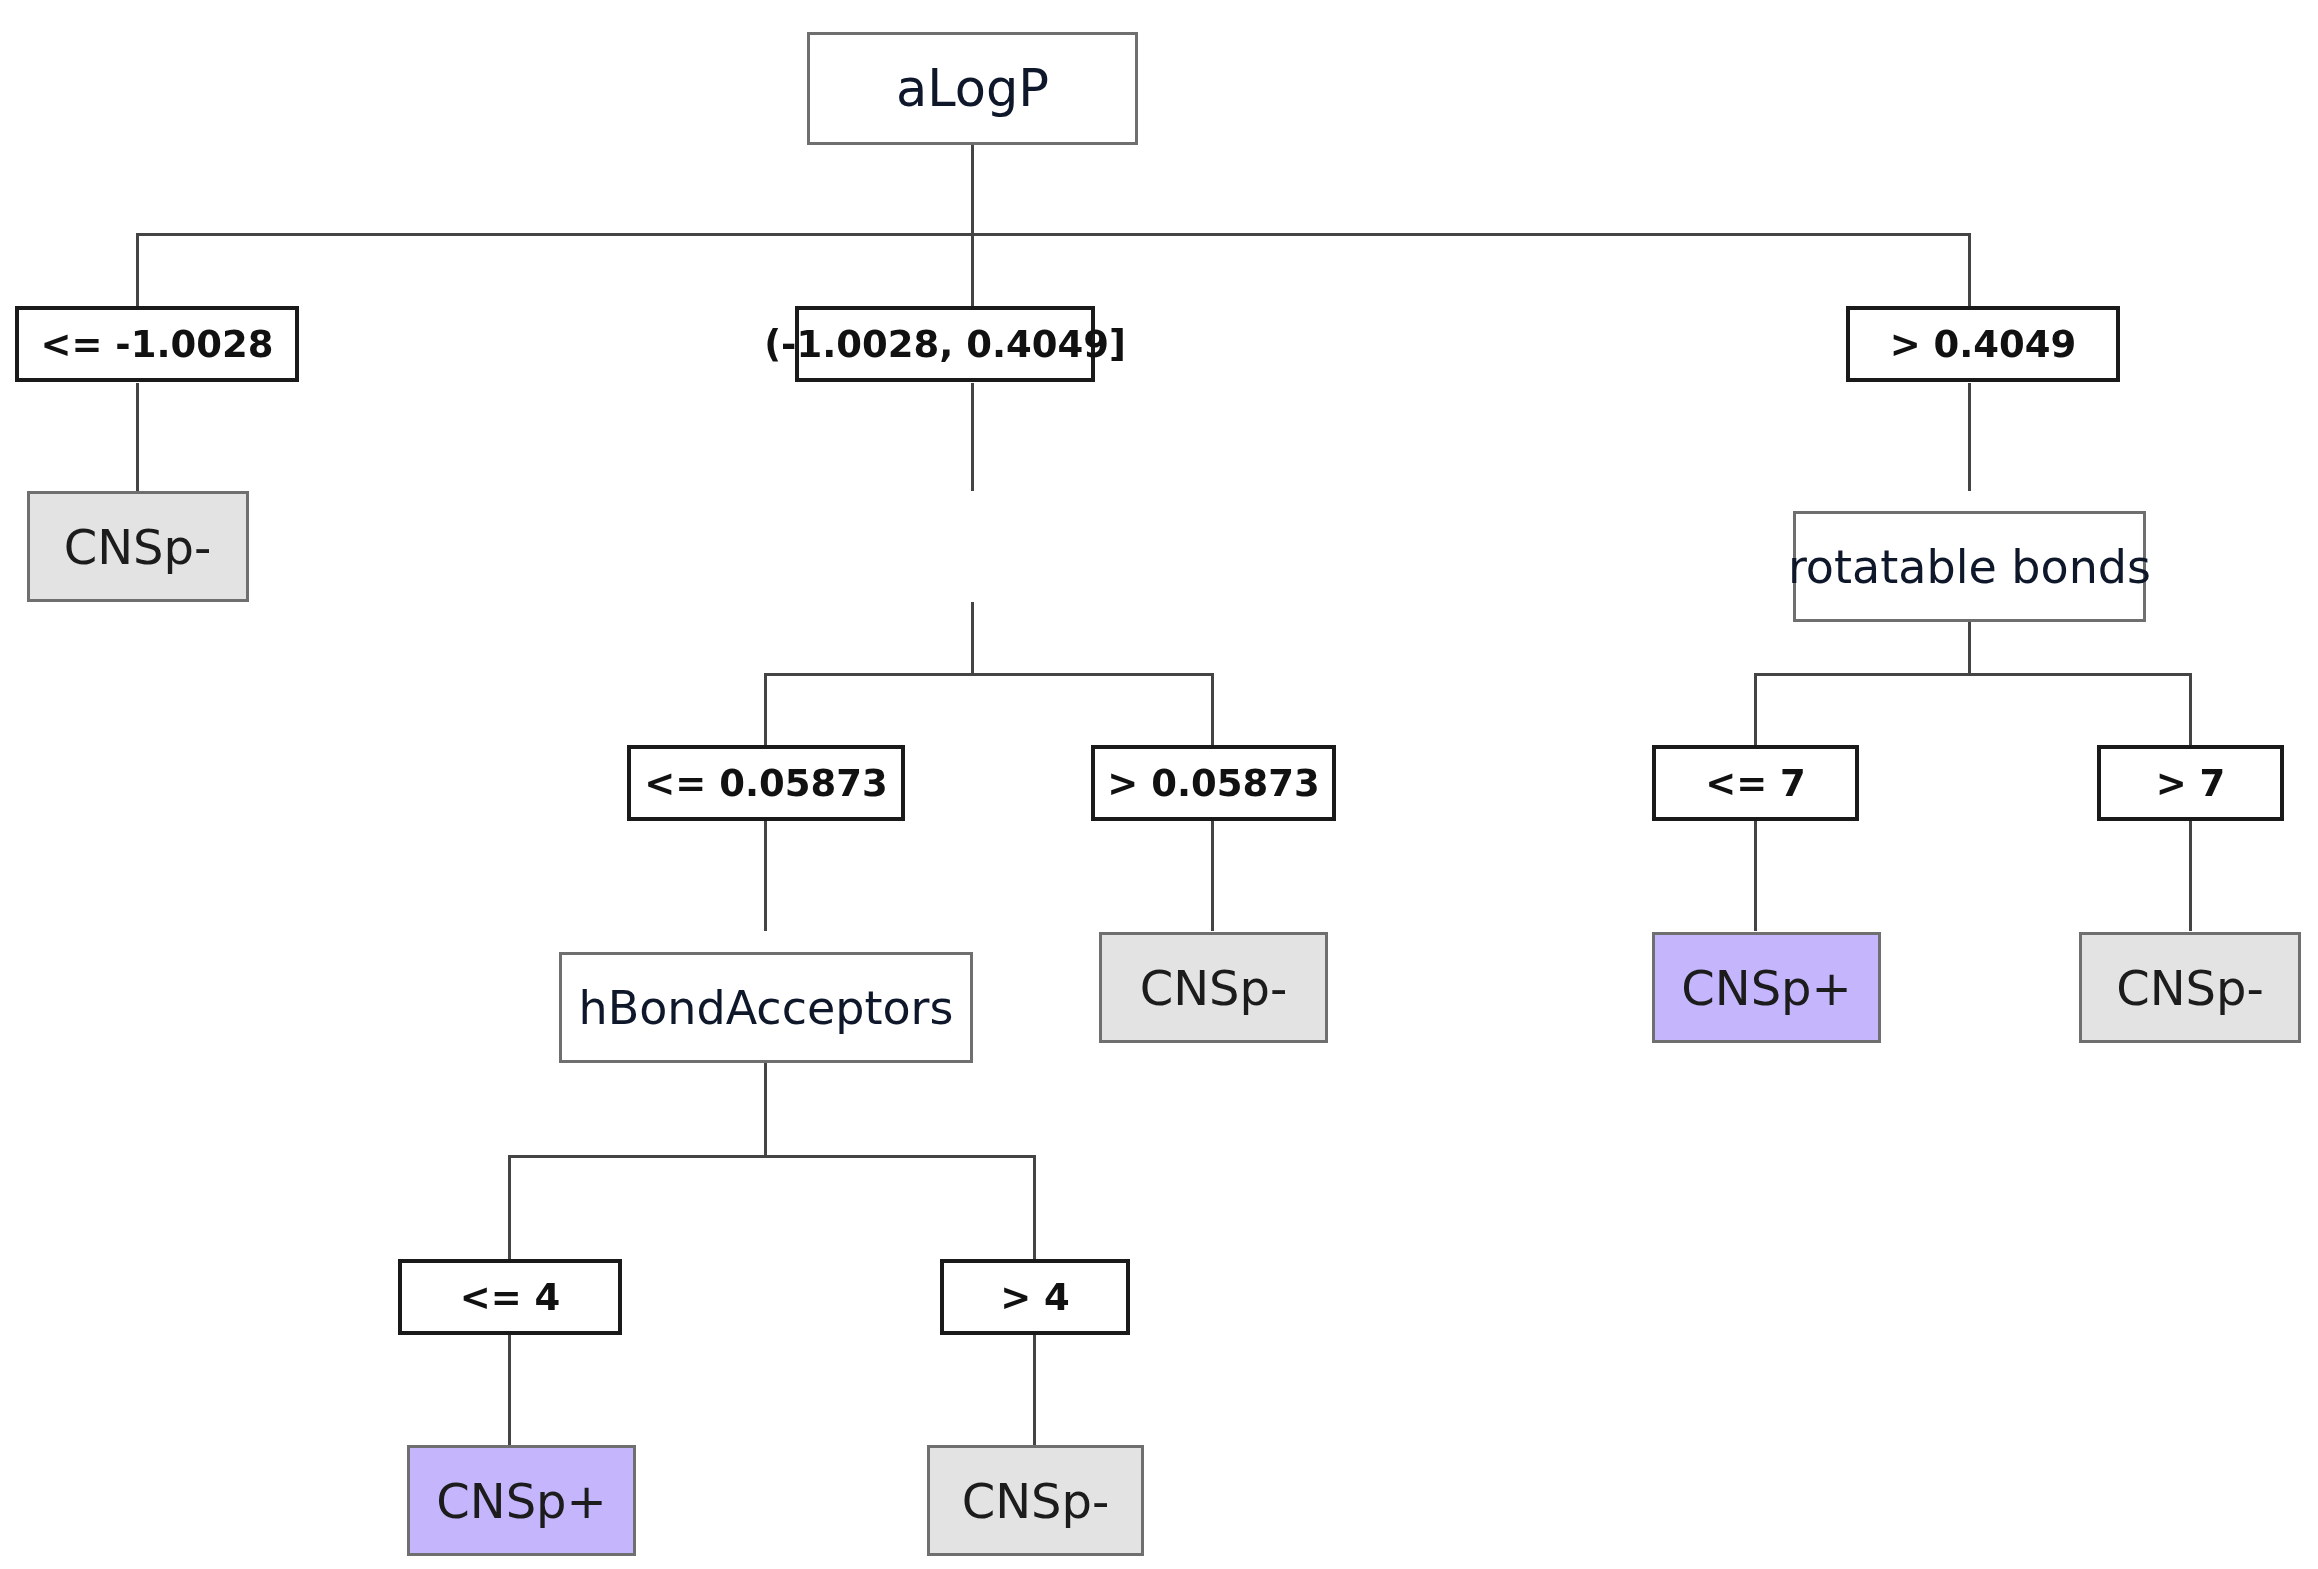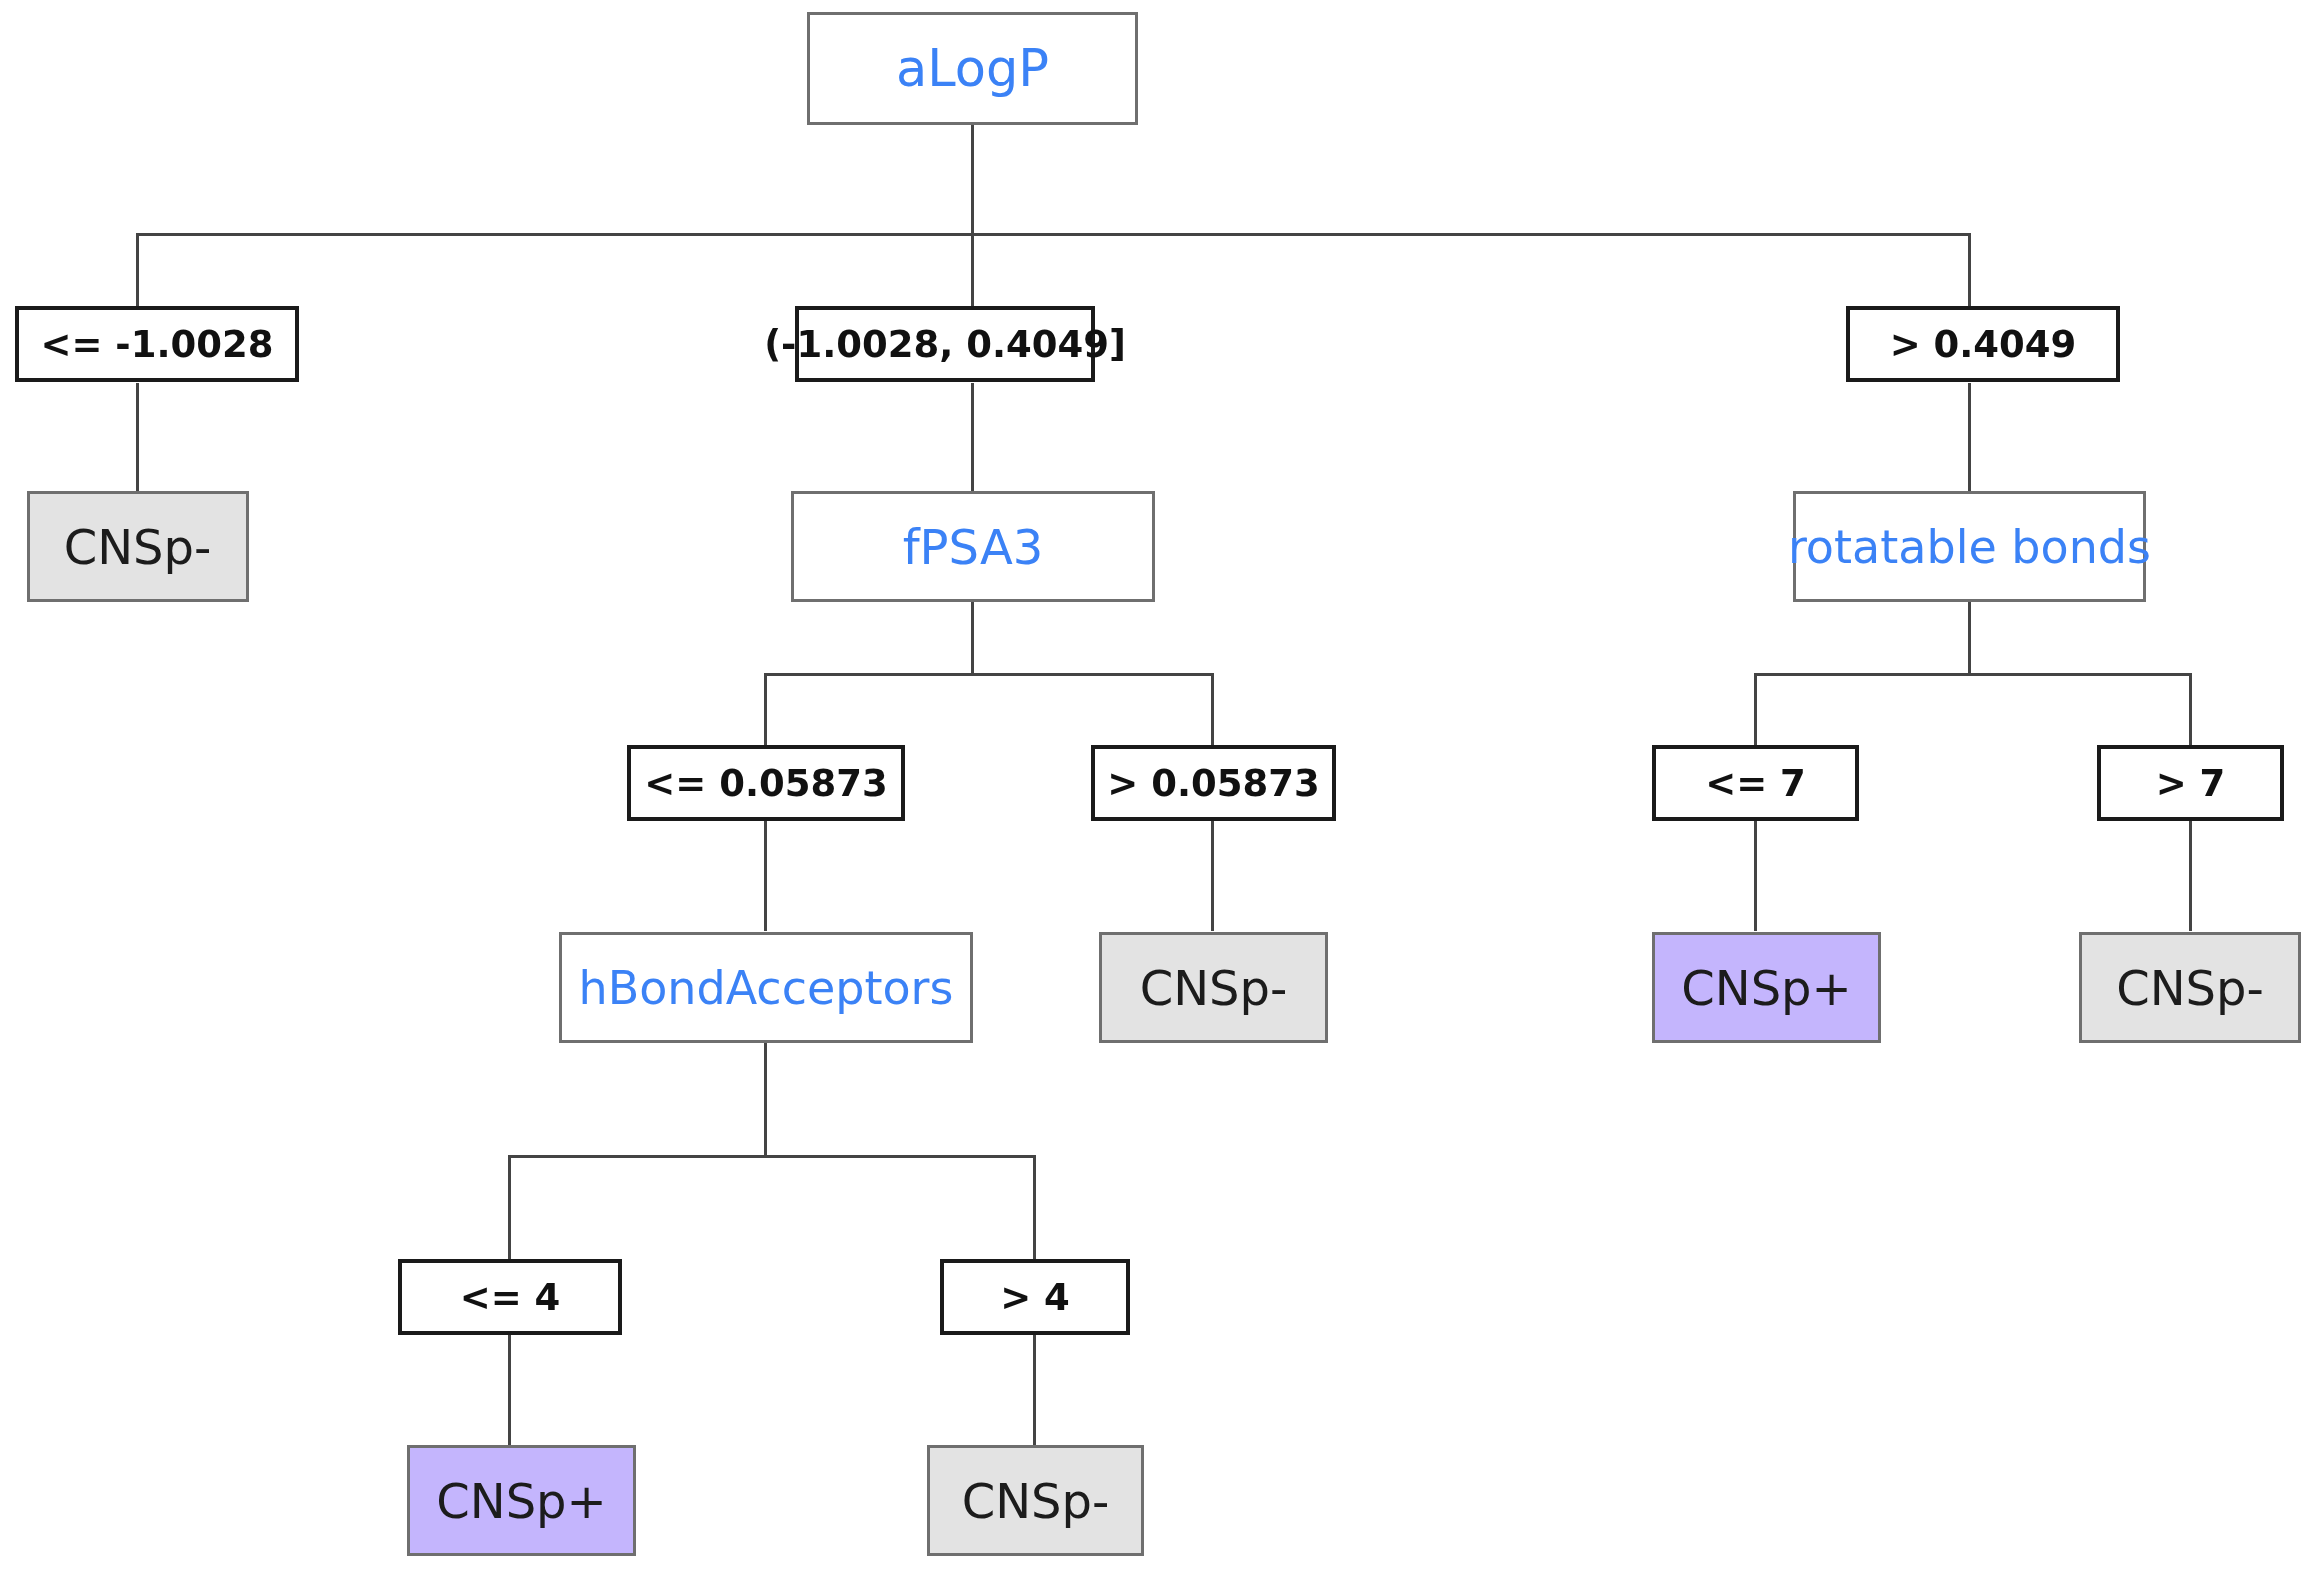--- a/index.html
+++ b/index.html
@@ -1,21 +1,21 @@
 <!DOCTYPE html>
 <html style="font-size:13.2px"><head>
 <meta charset="utf-8">
 <style>
   html,body{margin:0;padding:0;background:#ffffff;}
   body{width:2319px;height:1569px;position:relative;overflow:hidden;
        font-family:"DejaVu Sans","Liberation Sans",sans-serif;}
   #tree{position:absolute;left:0;top:0;width:2319px;height:1569px;}
   .box{position:absolute;box-sizing:border-box;display:flex;align-items:center;
        justify-content:center;background:#ffffff;white-space:pre;}
-  .attr{border:3.3px solid #6f6f6f;font-size:48px;color:#3b82f6;}
+  .attr{border:3.3px solid #6f6f6f;font-size:48px;color:#0f172a;margin-top:20px;}
   .cond{border:4.1px solid #1a1a1a;font-weight:bold;font-size:37px;color:#111111;}
   .leaf{border:3.3px solid #6f6f6f;font-size:48px;color:#1c1c1c;}
   .leaf-minus{background:#e3e3e3;text-align:center;}
   .leaf-plus{background:#c4b5fd;margin-left:11px;}
   .vl{position:absolute;width:3.3px;background:#444444;}
   .hl{position:absolute;height:3.3px;background:#444444;}
 </style>
 </head>
 <body>
 
@@ -48,21 +48,20 @@
   <div class="vl" style="left:508px;top:1335px;height:110px;"></div>
   <div class="vl" style="left:1033px;top:1335px;height:110px;"></div>
 
   <div class="box attr" style="left:807px;top:12.4px;width:331px;height:113px;font-size:51px;">aLogP</div>
 
   <div class="box cond" style="left:15px;top:306px;width:284px;height:76px;">&lt;= -1.0028</div>
   <div class="box cond" style="left:795px;top:306px;width:300px;height:76px;">(-1.0028, 0.4049]</div>
   <div class="box cond" style="left:1846px;top:306px;width:274px;height:76px;">&gt; 0.4049</div>
 
   <div class="box leaf leaf-minus" style="left:26.5px;top:491px;width:222px;height:111px;">CNSp-</div>
-  <div class="box attr" style="left:791px;top:491px;width:364px;height:111px;">fPSA3</div>
   <div class="box attr" style="left:1793px;top:491px;width:353px;height:111px;font-size:46px;">rotatable bonds</div>
 
   <div class="box cond" style="left:627px;top:745px;width:278px;height:76px;">&lt;= 0.05873</div>
   <div class="box cond" style="left:1091px;top:745px;width:245px;height:76px;">&gt; 0.05873</div>
   <div class="box cond" style="left:1652px;top:745px;width:207px;height:76px;">&lt;= 7</div>
   <div class="box cond" style="left:2097px;top:745px;width:187px;height:76px;">&gt; 7</div>
 
   <div class="box attr" style="left:559px;top:932px;width:414px;height:111px;font-size:46px;">hBondAcceptors</div>
   <div class="box leaf leaf-minus" style="left:1099px;top:932px;width:229px;height:111px;">CNSp-</div>
   <div class="box leaf leaf-plus" style="left:1641px;top:932px;width:229px;height:111px;">CNSp+</div>

